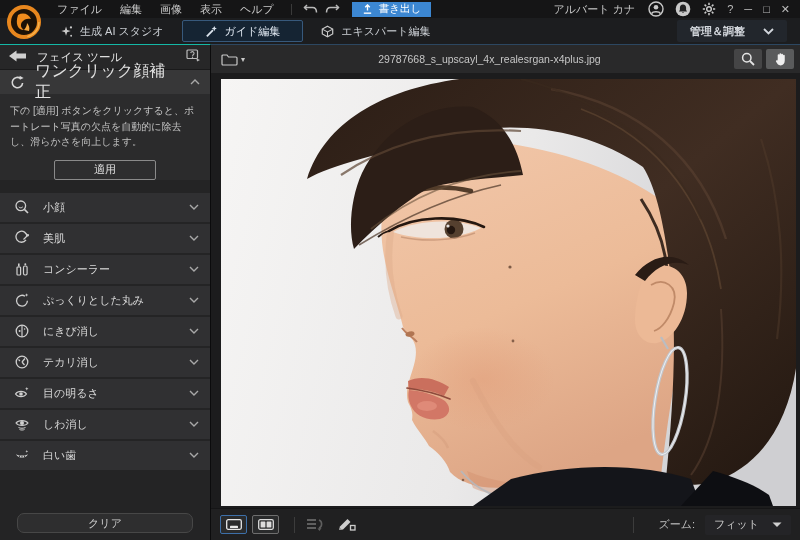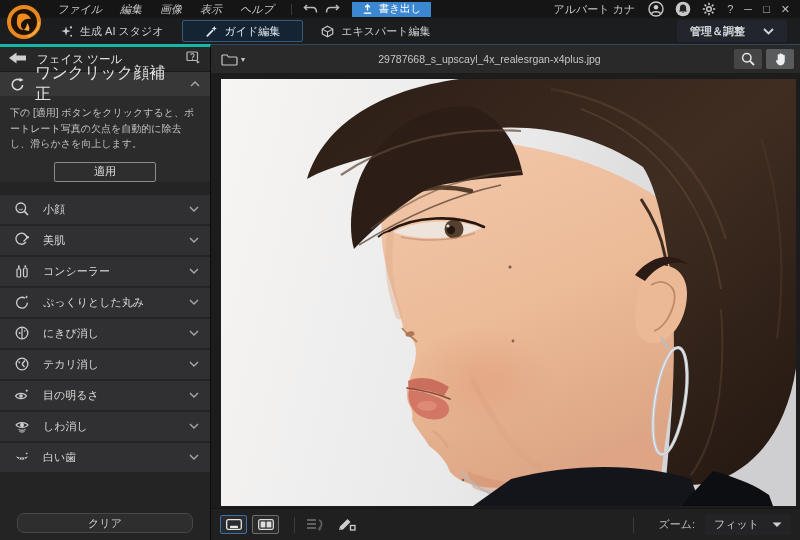--- a/index.html
+++ b/index.html
@@ -5,21 +5,21 @@
   * { margin:0; padding:0; box-sizing:border-box; }
   html,body { width:800px; height:540px; overflow:hidden; background:#0e0e0f;
     font-family:"Liberation Sans","DejaVu Sans",sans-serif; }
   .app { position:relative; width:800px; height:540px; background:#161617; }
 
   
   .titlebar { position:absolute; left:0; top:0; width:800px; height:18px;
     background:#151516; display:flex; align-items:center; }
   .logo { position:absolute; left:5px; top:3px; width:38px; height:38px; z-index:5; }
   .menus { display:flex; margin-left:48px; }
-  .menu-item { color:#c9c9c9; font-size:11px; padding:0 9px; line-height:18px; cursor:default;font-style:italic; }
+  .menu-item { color:#c9c9c9; font-size:11px; padding:0 9px; line-height:18px; cursor:default; }
   .hist-sep { width:1px; height:11px; background:#3a3a3a; margin:0 8px; }
   .hist-btn { width:22px; height:16px; display:flex; align-items:center; justify-content:center; }
   .export-btn { margin-left:8px; height:15px; background:#3c87d2; border-radius:0;
     display:flex; align-items:center; padding:0 10px; gap:6px; }
   .export-btn span { color:#ffffff; font-size:10.5px; }
   .tb-right { margin-left:auto; display:flex; align-items:center; gap:11px; padding-right:10px; }
   .user-name { color:#c9c9c9; font-size:11px; margin-right:2px; }
   .win-glyph { color:#bdbdbd; font-size:11px; line-height:18px; }
   .iconbtn { display:flex; align-items:center; justify-content:center; }
 
@@ -29,21 +29,21 @@
   .ws-tab { display:flex; align-items:center; gap:7px; color:#ccd0d5; font-size:11px;
     padding:0 12px; height:22px; border-radius:2px; }
   .ws-tab:first-of-type { margin-left:48px; }
   .ws-tab.active { background:#152433; border:1px solid #37597c; color:#dfe7f0; padding:0 22px; margin:0 6px; }
   .manage-btn { margin-left:auto; margin-right:13px; height:22px; background:#22262c;
     border-radius:2px; display:flex; align-items:center; gap:18px; padding:0 13px; }
   .manage-btn span { color:#d2d6dc; font-size:11px; font-weight:bold; }
 
   
   .sidebar { position:absolute; left:0; top:44px; width:211px; bottom:0;
-    background:#242425; border-top:3px solid #14b8a6; border-right:1px solid #0b0b0c; }
+    background:#242425; border-top:1px solid #14b8a6; border-right:1px solid #0b0b0c; }
   .sb-header { height:25px; background:#272728; display:flex; align-items:center;
     padding:0 9px; border-bottom:1px solid #1a1a1b; }
   .sb-title { color:#e3e3e3; font-size:11.5px; margin-left:10px; flex:1; }
   .oc-panel { background:#2b2b2c; }
   .oc-header { height:24px; background:#373738; display:flex; align-items:center; padding:0 10px; gap:10px; }
   .oc-title { color:#e2e2e2; font-size:16px; flex:1; }
   .oc-desc { padding:9px 10px 6px 10px; color:#c3c3c3; font-size:10px; line-height:1.55; }
   .apply-btn { display:block; margin:4px auto 13px auto; width:102px; height:20px;
     background:#2e2e2f; border:1px solid #8a8a8a; border-radius:2px; color:#e0e0e0; font-size:11px;
     font-family:inherit; }

